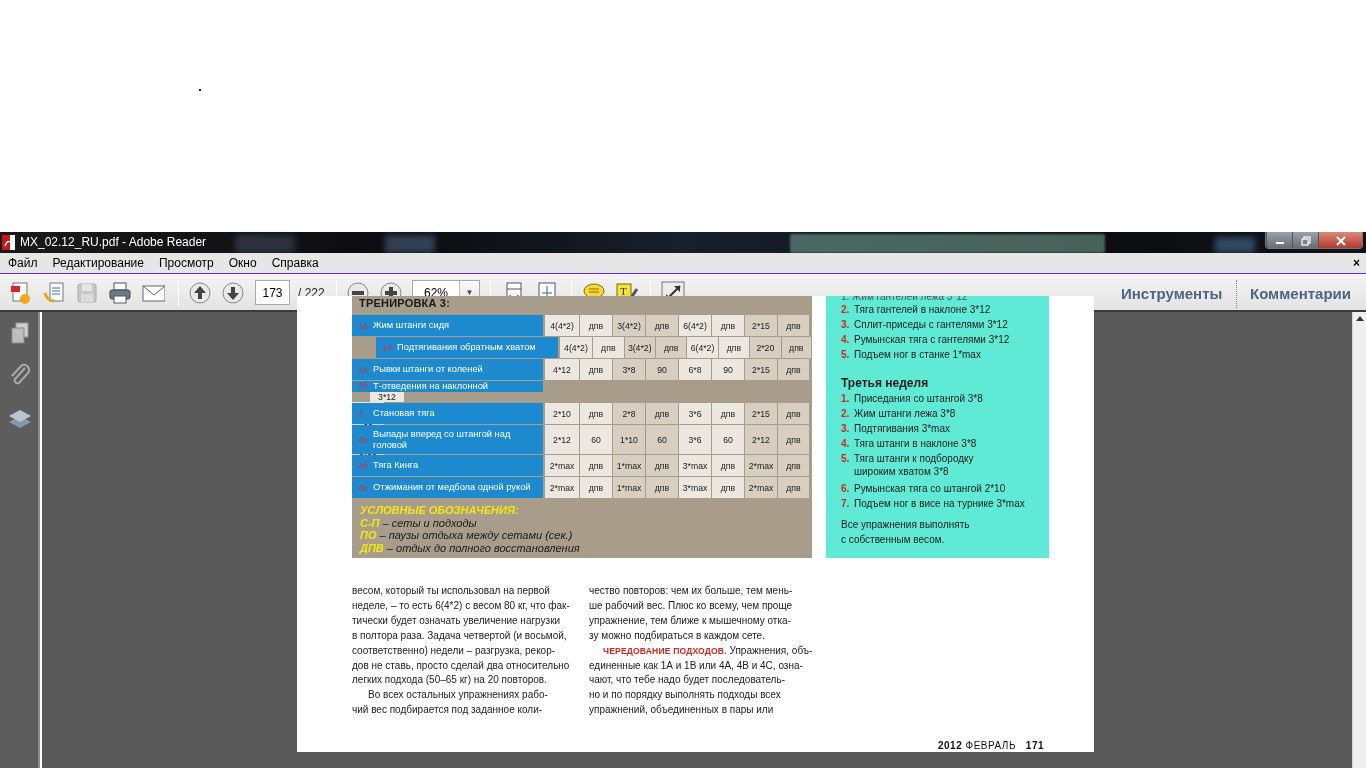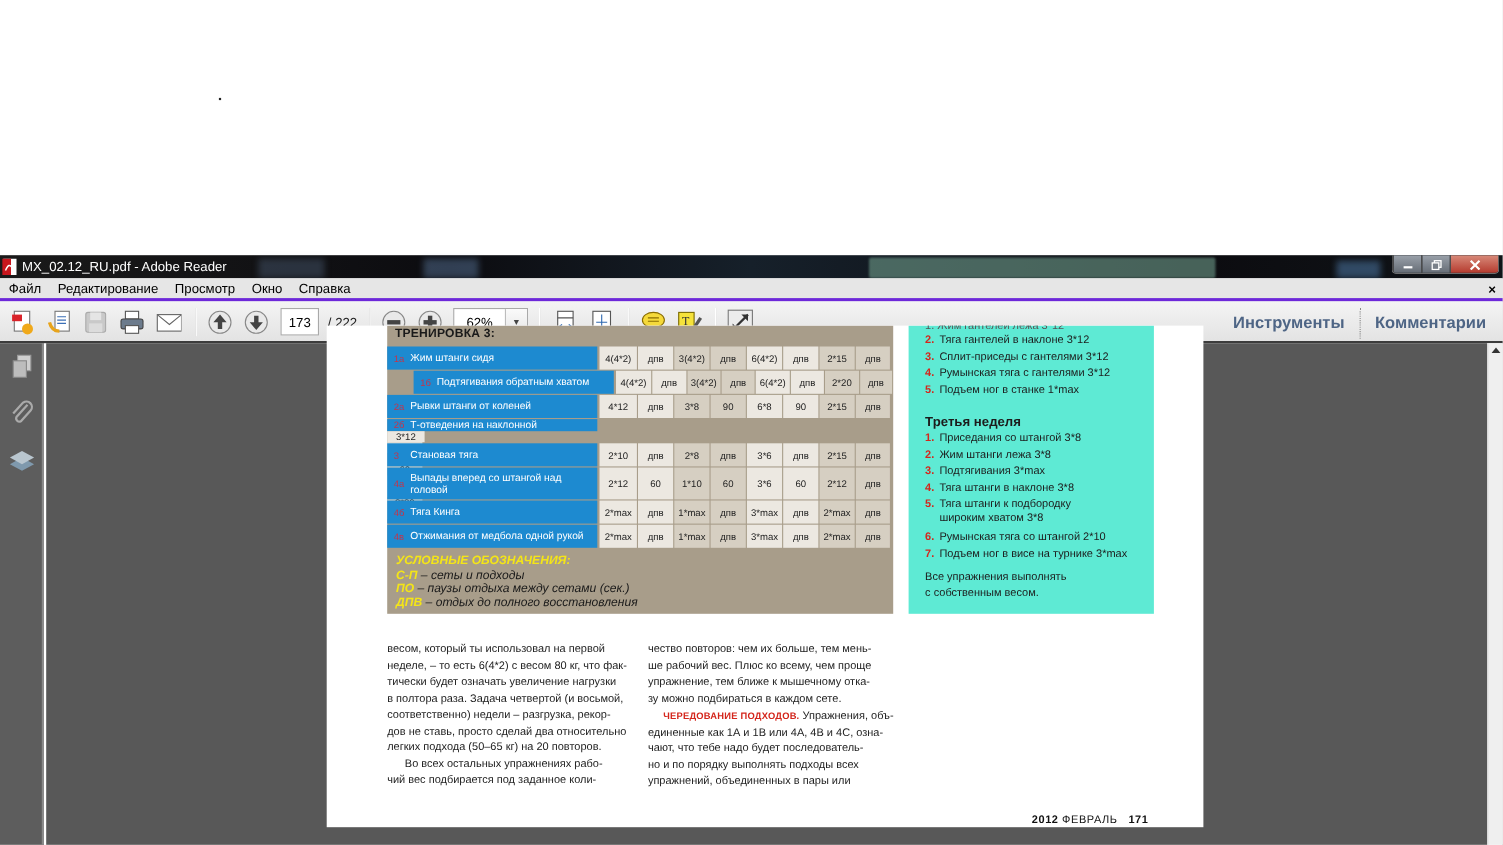--- a/index.html
+++ b/index.html
@@ -12,21 +12,21 @@
   .titlebar .blur1 { position: absolute; left: 235px; top: 3px; width: 60px; height: 18px; background: rgba(120,150,190,0.25); filter: blur(3px); }
   .titlebar .blur2 { position: absolute; left: 385px; top: 3px; width: 50px; height: 18px; background: rgba(120,160,210,0.35); filter: blur(3px); }
   .titlebar .blur3 { position: absolute; left: 790px; top: 2px; width: 315px; height: 19px; background: rgba(120,170,150,0.55); filter: blur(1px); border-radius: 2px; }
   .titlebar .blur4 { position: absolute; left: 1215px; top: 5px; width: 40px; height: 16px; background: rgba(100,160,220,0.4); filter: blur(3px); }
   .app-icon { position: absolute; left: 2px; top: 235px; width: 14px; height: 15px; }
   .app-title { position: absolute; left: 20px; top: 235px; font-size: 12px; color: #fff; white-space: nowrap; }
   .win-btns { position: absolute; right: 3px; top: 232px; height: 17px; display: flex; border: 1px solid #777; border-top: none; border-radius: 0 0 4px 4px; overflow: hidden; }
   .win-btn { width: 26px; height: 17px; display: flex; align-items: center; justify-content: center; color: #fff; font-size: 11px; font-weight: bold; background: linear-gradient(#9aa1aa, #636a73); border-left: 1px solid #555; }
   .win-btn.close { width: 44px; background: linear-gradient(#d88a7a, #b3362a); }
 
-  .menubar { position: absolute; left: 0; top: 253px; width: 1366px; height: 21px; background: #e6e6e6; border-bottom: 3px solid #6d28d9; display: flex; align-items: center; }
+  .menubar { position: absolute; left: 0; top: 253px; width: 1366px; height: 21px; background: #e6e6e6; border-bottom: 1px solid #6d28d9; display: flex; align-items: center; }
   .menu-item { font-size: 12px; color: #000; padding: 0 7px 0 8px; cursor: default; }
   .menubar-close { position: absolute; right: 6px; top: 3px; font-size: 12px; font-weight: bold; color: #000; }
 
   .toolbar { position: absolute; left: 0; top: 274px; width: 1366px; height: 38px; background: linear-gradient(#f4f4f4, #e3e3e3); border-bottom: 2px solid #3c3c3c; }
   .tb-icon { position: absolute; top: 7px; width: 24px; height: 24px; display: flex; align-items: center; justify-content: center; }
   .tb-sep { position: absolute; top: 6px; width: 1px; height: 26px; background: #b9b9b9; border-right: 1px solid #fff; }
   .page-input { position: absolute; left: 255px; top: 6px; width: 35px; height: 25px; background: #fff; border: 1px solid #a9a9a9; font-size: 12px; display: flex; align-items: center; justify-content: center; color: #000; }
   .page-total { position: absolute; left: 298px; top: 12px; font-size: 12px; color: #222; }
   .zoom-input { position: absolute; left: 412px; top: 6px; width: 68px; height: 25px; background: #fff; border: 1px solid #a9a9a9; display: flex; }
   .zoom-value { width: 46px; font-size: 12px; display: flex; align-items: center; justify-content: center; }
@@ -302,21 +302,21 @@
           <div class="tbl-cell c-light" style="width: 32px;">6*8</div>
           <div class="tbl-cell c-light" style="width: 32px;">90</div>
           <div class="tbl-cell c-dark" style="width: 32px;">2*15</div>
           <div class="tbl-cell c-dark" style="width: 31px;">дпв</div>
         </div>
         <div class="tbl-row" style="top: 85px; height: 21px; flex-direction: column;">
           <div class="tbl-name">
             <span class="tbl-code">2б</span>
             <span class="tbl-name-text">Т-отведения на наклонной</span>
           </div>
-          <div class="tbl-cell c-light" style="width: 34px;">3*12</div>
+          <div class="tbl-cell c-light" style="width: 34px; margin-left: 18px;">3*12</div>
           <div class="tbl-cell c-light" style="width: 32px;">60</div>
           <div class="tbl-cell c-dark" style="width: 32px;">2*20</div>
           <div class="tbl-cell c-dark" style="width: 32px;">60</div>
           <div class="tbl-cell c-light" style="width: 32px;">4*12</div>
           <div class="tbl-cell c-light" style="width: 32px;">60</div>
           <div class="tbl-cell c-dark" style="width: 32px;">2*20</div>
           <div class="tbl-cell c-dark" style="width: 31px;">дпв</div>
         </div>
         <div class="tbl-row" style="top: 107px; height: 21px;">
           <div class="tbl-name">

